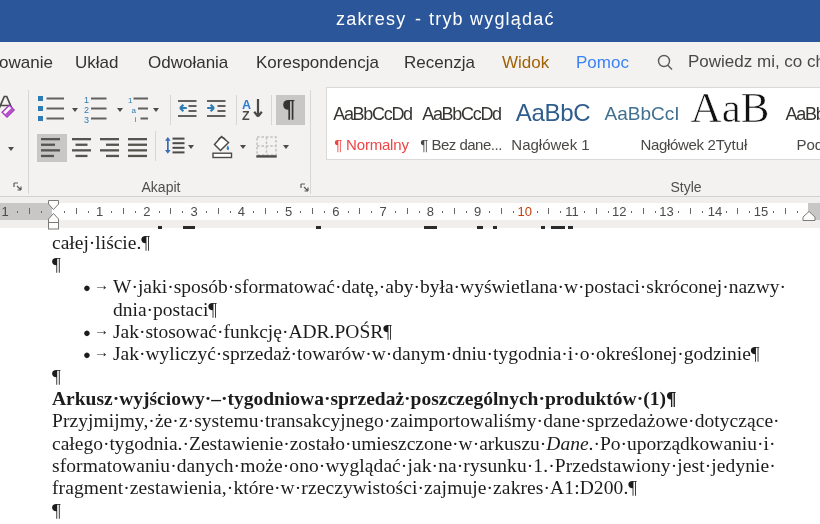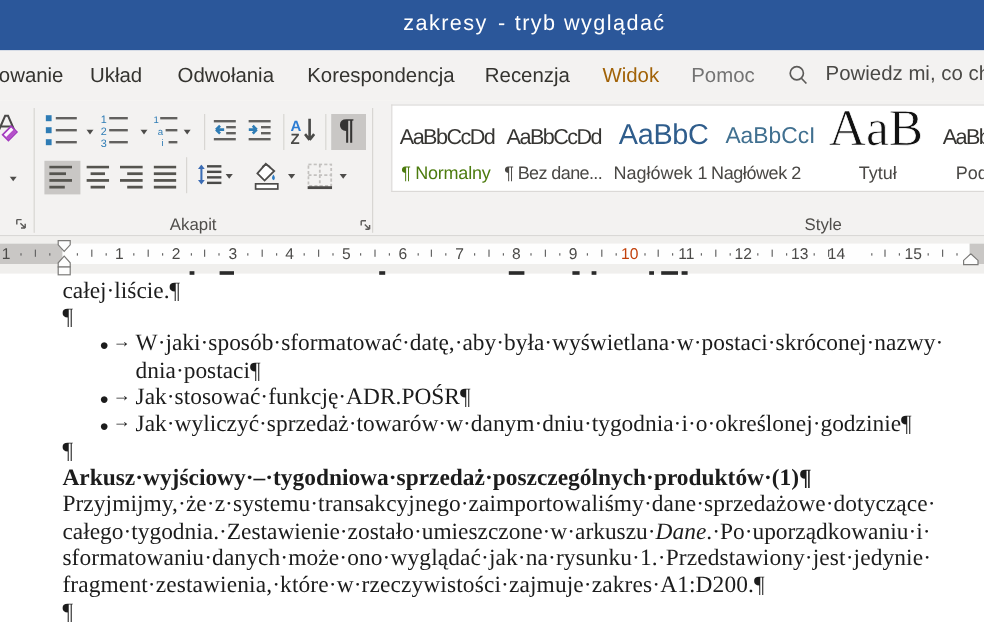--- a/index.html
+++ b/index.html
@@ -12,21 +12,21 @@
 <div class="a ws" style="left:336px;top:9px;font-size:18px;color:#fff;letter-spacing:1.2px">zakresy</div>
 <div class="a ws" style="left:415px;top:9px;font-size:18px;color:#fff">-</div>
 <div class="a ws" style="left:429px;top:9px;font-size:18px;color:#fff;letter-spacing:1.2px">tryb wyglądać</div>
 <div class="a" style="left:0;top:42px;width:820px;height:42px;background:#f3f2f1"></div>
 <div class="a ws" style="left:-1px;top:53px;font-size:17px;color:#34332f">owanie</div>
 <div class="a ws" style="left:75px;top:53px;font-size:17px;color:#34332f">Układ</div>
 <div class="a ws" style="left:148px;top:53px;font-size:17px;color:#34332f">Odwołania</div>
 <div class="a ws" style="left:256px;top:53px;font-size:17px;color:#34332f">Korespondencja</div>
 <div class="a ws" style="left:404px;top:53px;font-size:17px;color:#34332f">Recenzja</div>
 <div class="a ws" style="left:502px;top:53px;font-size:17px;color:#a16207">Widok</div>
-<div class="a ws" style="left:576px;top:53px;font-size:17px;color:#737373">Pomoc</div>
+<div class="a ws" style="left:576px;top:53px;font-size:17px;color:#3b82f6">Pomoc</div>
 
 <svg class="a" style="left:655px;top:53px" width="20" height="20" viewBox="0 0 20 20">
  <circle cx="9" cy="8" r="5.5" fill="none" stroke="#5c5b59" stroke-width="1.4"></circle>
  <line x1="12.8" y1="12.2" x2="17" y2="16.6" stroke="#5c5b59" stroke-width="1.4"></line>
 </svg>
 <div class="a ws" style="left:688px;top:52px;font-size:17px;color:#4a4946">Powiedz mi, co chcesz zrobić</div>
 
 <div class="a" style="left:0;top:84px;width:820px;height:113px;background:#f3f2f1;border-bottom:1px solid #d3d1cf;box-sizing:border-box"></div>
 <div class="a" style="left:28px;top:90px;width:1px;height:104px;background:#d8d6d3"></div>
 <div class="a" style="left:310px;top:90px;width:1px;height:104px;background:#d8d6d3"></div>
@@ -161,24 +161,24 @@
     <path d="M1 1 H5 M1 1 V5" stroke="#5c5b59" stroke-width="1.2" fill="none"></path>
     <path d="M4 4 L8 8 M8 8 H4.5 M8 8 V4.5" stroke="#5c5b59" stroke-width="1.2" fill="none"></path>
   </svg>
 <div class="a" style="left:326px;top:87px;width:494px;height:73px;background:#fff;border:1px solid #dbd9d7;border-right:none;box-sizing:border-box"></div>
 <div class="a ws" style="left:372.5px;transform:translateX(-50%);font-size:18px;letter-spacing:-1.3px;color:#363532;top:104.3px">AaBbCcDd</div>
 <div class="a ws" style="left:461.5px;transform:translateX(-50%);font-size:18px;letter-spacing:-1.3px;color:#363532;top:104.3px">AaBbCcDd</div>
 <div class="a ws" style="left:553px;transform:translateX(-50%);font-size:24px;letter-spacing:-0.3px;color:#2f5d8c;top:98.8px">AaBbC</div>
 <div class="a ws" style="left:642px;transform:translateX(-50%);font-size:19px;color:#417090;top:103.4px">AaBbCcI</div>
 <div class="a ws" style="left:730px;transform:translateX(-50%);font-size:43px;color:#111;top:82.8px;font-family:Liberation Serif,serif;-webkit-text-stroke:0.6px #fff">AaB</div>
 <div class="a ws" style="left:805px;transform:translateX(-50%);font-size:18px;letter-spacing:-1.3px;color:#363532;top:104.3px">AaBb</div>
-<div class="a ws" style="left:371.5px;transform:translateX(-50%);top:136px;font-size:15px;letter-spacing:-0.2px;color:#4d7c0f">¶ Normalny</div>
+<div class="a ws" style="left:371.5px;transform:translateX(-50%);top:136px;font-size:15px;letter-spacing:-0.2px;color:#ef4444">¶ Normalny</div>
 <div class="a ws" style="left:461px;transform:translateX(-50%);top:136px;font-size:15px;letter-spacing:-0.5px;color:#4a4845">¶ Bez dane...</div>
 <div class="a ws" style="left:550.5px;transform:translateX(-50%);top:136px;font-size:15px;letter-spacing:0px;color:#4a4845">Nagłówek 1</div>
-<div class="a ws" style="left:630px;transform:translateX(-50%);top:136px;font-size:15px;letter-spacing:-0.35px;color:#4a4845">Nagłówek 2</div>
+<div class="a ws" style="left:678px;transform:translateX(-50%);top:136px;font-size:15px;letter-spacing:-0.35px;color:#4a4845">Nagłówek 2</div>
 <div class="a ws" style="left:731.5px;transform:translateX(-50%);top:136px;font-size:15px;letter-spacing:0px;color:#4a4845">Tytuł</div>
 <div class="a ws" style="left:816px;transform:translateX(-50%);top:136px;font-size:15px;letter-spacing:0px;color:#4a4845">Pod...</div>
 <div class="a" style="left:636px;top:179px;width:100px;text-align:center;font-size:14px;color:#504e4b">Style</div>
 <div class="a" style="left:0;top:197px;width:820px;height:30.5px;background:#f0efed"></div>
 <div class="a" style="left:0;top:203px;width:820px;height:17px;background:#fefefe"></div>
 <div class="a" style="left:0;top:203px;width:52.3px;height:17px;background:#c9c7c5"></div>
 <div class="a" style="left:808.3px;top:203px;width:12px;height:17px;background:#c9c7c5"></div>
 <div class="a" style="left:64.1px;top:210.5px;width:1px;height:2px;background:#666"></div>
 <div class="a" style="left:75.9px;top:208.0px;width:1px;height:6px;background:#666"></div>
 <div class="a" style="left:87.7px;top:210.5px;width:1px;height:2px;background:#666"></div>
@@ -227,21 +227,21 @@
 <div class="a" style="left:595.7px;top:208.0px;width:1px;height:6px;background:#666"></div>
 <div class="a" style="left:607.5px;top:210.5px;width:1px;height:2px;background:#666"></div>
 <div class="a" style="left:619.3px;top:204px;transform:translateX(-50%);font-size:13px;color:#4c4b49">12</div>
 <div class="a" style="left:631.1px;top:210.5px;width:1px;height:2px;background:#666"></div>
 <div class="a" style="left:642.9px;top:208.0px;width:1px;height:6px;background:#666"></div>
 <div class="a" style="left:654.7px;top:210.5px;width:1px;height:2px;background:#666"></div>
 <div class="a" style="left:666.5px;top:204px;transform:translateX(-50%);font-size:13px;color:#4c4b49">13</div>
 <div class="a" style="left:678.4px;top:210.5px;width:1px;height:2px;background:#666"></div>
 <div class="a" style="left:690.2px;top:208.0px;width:1px;height:6px;background:#666"></div>
 <div class="a" style="left:702.0px;top:210.5px;width:1px;height:2px;background:#666"></div>
-<div class="a" style="left:697px;top:204px;transform:translateX(-50%);font-size:13px;color:#4c4b49">14</div>
+<div class="a" style="left:715px;top:204px;transform:translateX(-50%);font-size:13px;color:#4c4b49">14</div>
 <div class="a" style="left:725.6px;top:210.5px;width:1px;height:2px;background:#666"></div>
 <div class="a" style="left:737.4px;top:208.0px;width:1px;height:6px;background:#666"></div>
 <div class="a" style="left:749.2px;top:210.5px;width:1px;height:2px;background:#666"></div>
 <div class="a" style="left:761.0px;top:204px;transform:translateX(-50%);font-size:13px;color:#4c4b49">15</div>
 <div class="a" style="left:772.9px;top:210.5px;width:1px;height:2px;background:#666"></div>
 <div class="a" style="left:784.7px;top:208.0px;width:1px;height:6px;background:#666"></div>
 <div class="a" style="left:796.5px;top:210.5px;width:1px;height:2px;background:#666"></div>
 <div class="a" style="left:5.0px;top:204px;transform:translateX(-50%);font-size:13px;color:#4c4b49">1</div>
 <div class="a" style="left:40.5px;top:210.5px;width:1px;height:2px;background:#666"></div>
 <div class="a" style="left:28.7px;top:208.0px;width:1px;height:6px;background:#666"></div>

